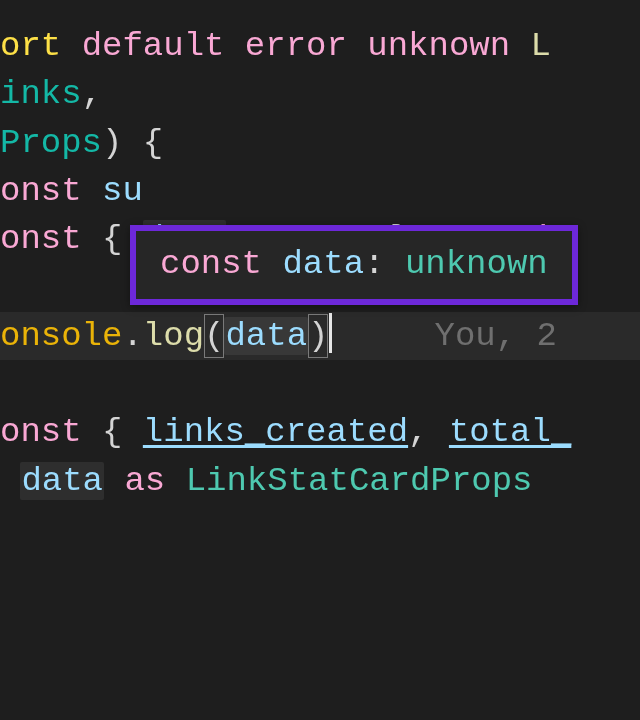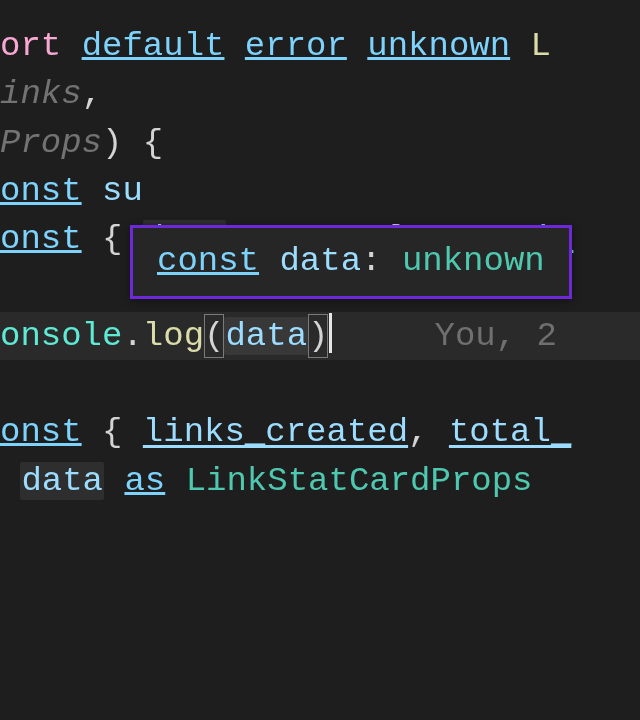--- a/index.html
+++ b/index.html
@@ -18,28 +18,28 @@
     width: 640px;
     height: 720px;
     padding-top: 22px;
   }
   .line {
     position: relative;
     white-space: pre;
     height: 48.3px;
     padding-left: 0;
   }
-  .kw   { color: #7dd3fc; text-decoration: underline; }
-  .id   { color: #737373; font-style: italic; }
+  .kw   { color: #f9a8d4; }
+  .id   { color: #14b8a6; }
   .fn   { color: #dcdcaa; }
   .var  { color: #9cdcfe; }
   .type { color: #4ec9b0; }
-  .obj  { color: #5eead4; }
+  .obj  { color: #eab308; }
   .punc { color: #d4d4d4; }
-  .soft { color: #f9a8d4; text-align: right; }
+  .soft { color: #fde047; text-align: right; }
 
   .highlight-line {
     background: #2a2a2a;
   }
 
   .bracket-box {
     display: inline-block;
     position: relative;
   }
   .bracket-box::before {
@@ -68,21 +68,21 @@
     text-decoration-thickness: 2px;
     text-underline-offset: 4px;
     text-decoration: underline;
   }
 
   .tooltip {
     position: absolute;
     top: 225px;
     left: 130px;
     background: #262626;
-    border: 3px solid #6d28d9;
+    border: 6px solid #6d28d9;
     padding: 10px 24px 10px 24px;
     z-index: 10;
     white-space: pre;
     line-height: 1.4;
     box-shadow: 0 2px 8px rgba(0,0,0,0.4);
   }
 
   .word-hl {
     background: rgba(120,120,120,0.18);
     border-radius: 2px;

